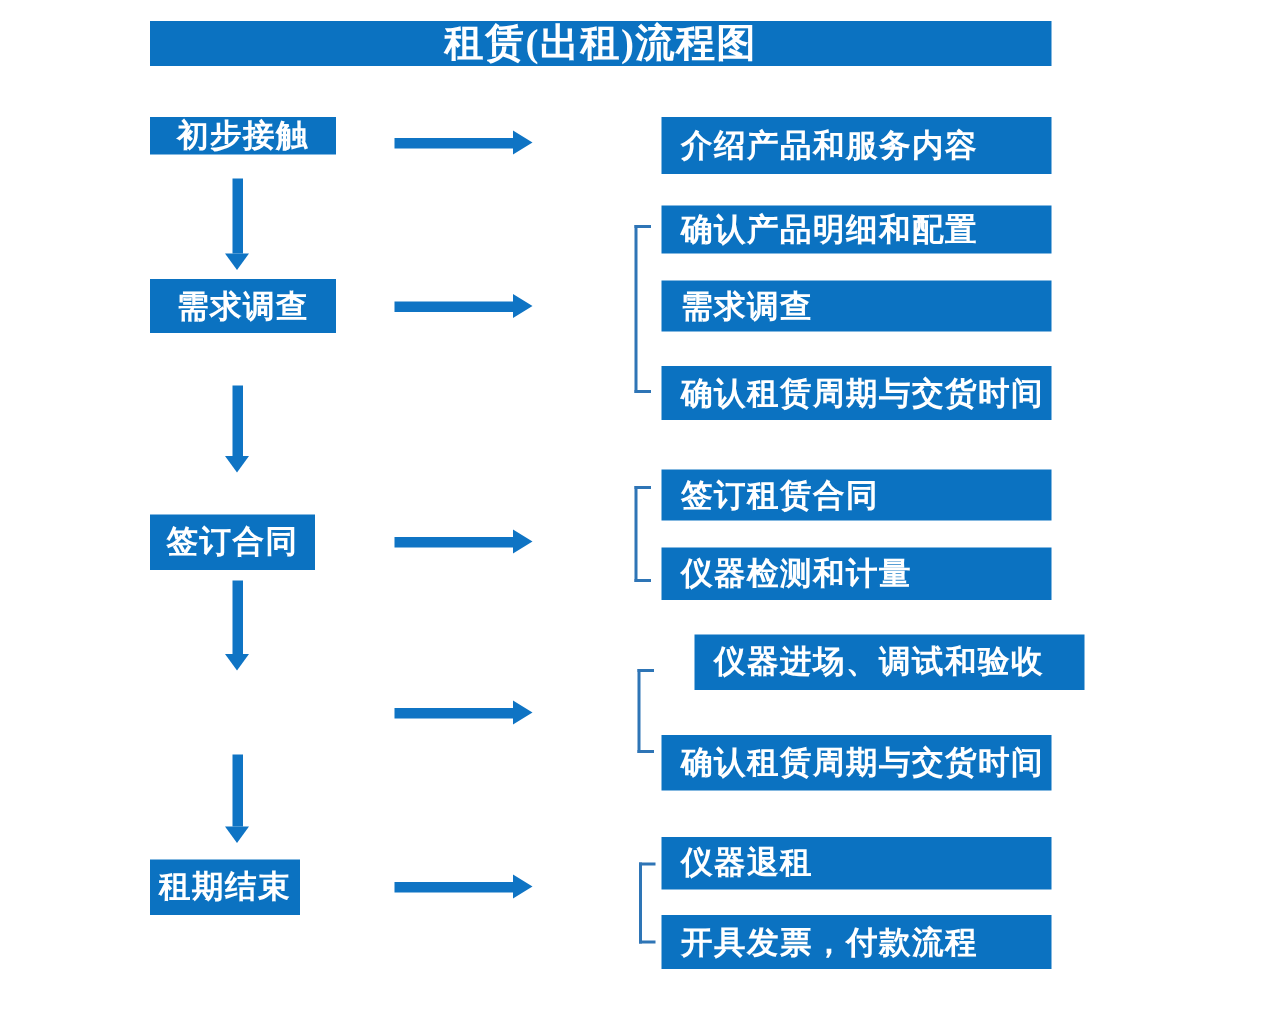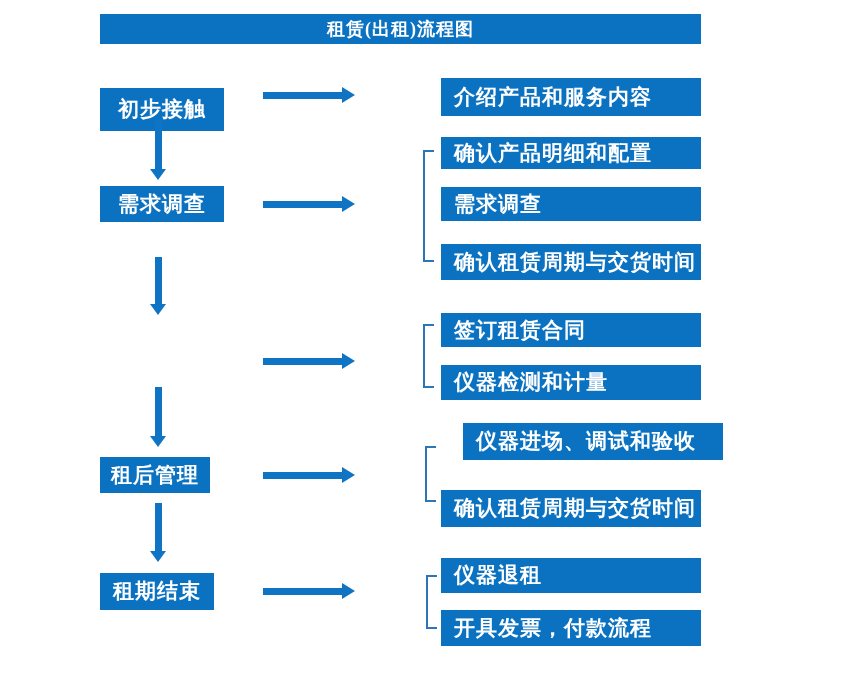--- a/index.html
+++ b/index.html
@@ -5,21 +5,21 @@
   html, body { margin:0; padding:0; background:#ffffff; }
   .canvas {
     position:relative; width:844px; height:688px; background:#ffffff;
     font-family:"Liberation Serif","DejaVu Serif",serif; font-weight:bold; overflow:hidden;
   }
   .bluebox {
     position:absolute; background:#0b72c1; color:#ffffff;
     font-size:21px; letter-spacing:1px; line-height:1;
     display:flex; align-items:center; white-space:nowrap;
   }
-  .title-bar { left:100px; top:14px; width:601px; height:30px; justify-content:center; font-size:18px; }
+  .title-bar { left:100px; top:14px; width:601px; height:30px; justify-content:center; font-size:26px; }
   .stage  { justify-content:center; }
   .detail { left:441px; width:260px; padding-left:13px; box-sizing:border-box; }
 
   
   .harrow { position:absolute; width:92px; height:16px; }
   .harrow .shaft { position:absolute; left:0; top:5px; width:79px; height:7px; background:#0f74c4; }
   .harrow .head  { position:absolute; left:79px; top:0; width:0; height:0;
                    border-top:8px solid transparent; border-bottom:8px solid transparent;
                    border-left:13px solid #0f74c4; }
   
@@ -31,24 +31,24 @@
   
   .bracket { position:absolute; width:9px; border:2px solid #2e75b6; border-right:none; }
 </style>
 </head>
 <body>
 
 <div class="canvas">
 
   <div class="bluebox title-bar">租赁(出租)流程图</div>
 
-  <div class="bluebox stage" style="left:100px; top:78px;  width:124px; height:43px;margin-top:10px;">初步接触</div>
+  <div class="bluebox stage" style="left:100px; top:78px;  width:124px; height:25px;">初步接触</div>
   <div class="bluebox stage" style="left:100px; top:186px; width:124px; height:36px;">需求调查</div>
-  <div class="bluebox stage" style="left:100px; top:457px; width:110px; height:36px;">租后管理</div>
-  <div class="bluebox stage" style="left:100px; top:573px; width:114px; height:37px;">租期结束</div>
+  <div class="bluebox stage" style="left:100px; top:343px; width:110px; height:37px;">签订合同</div>
+  <div class="bluebox stage" style="left:100px; top:573px; width:100px; height:37px;">租期结束</div>
 
   <div class="varrow" style="top:119px; height:61px;">
       <div class="shaft" style="height:50px;"></div>
       <div class="head"></div>
     </div>
   <div class="varrow" style="top:257px; height:58px;">
       <div class="shaft" style="height:47px;"></div>
       <div class="head"></div>
     </div>
   <div class="varrow" style="top:387px; height:60px;">

